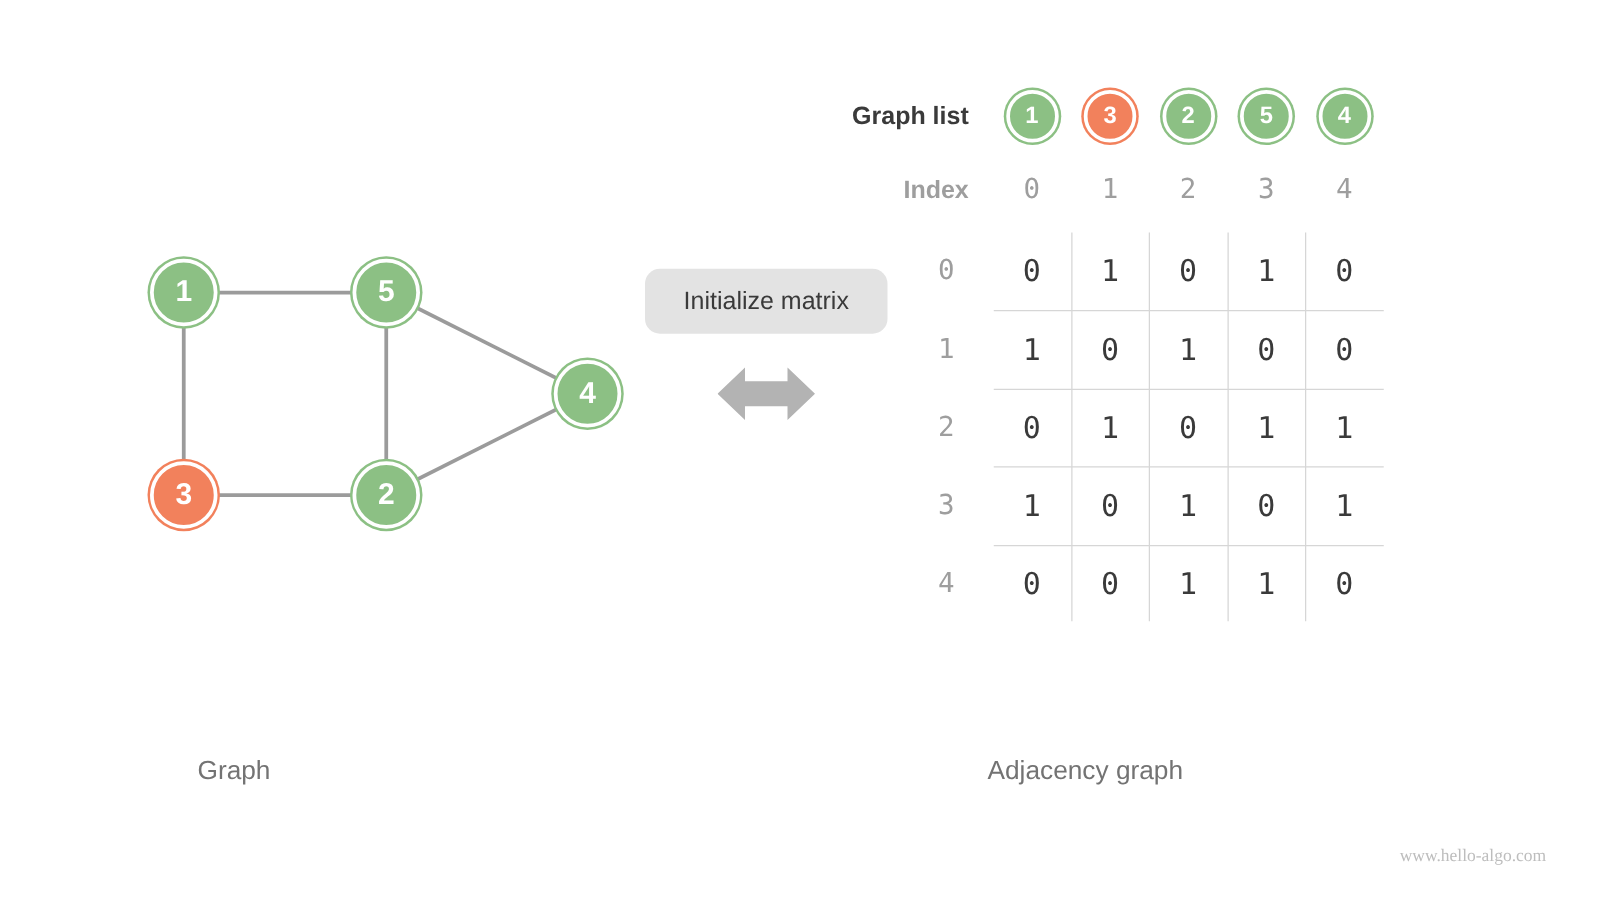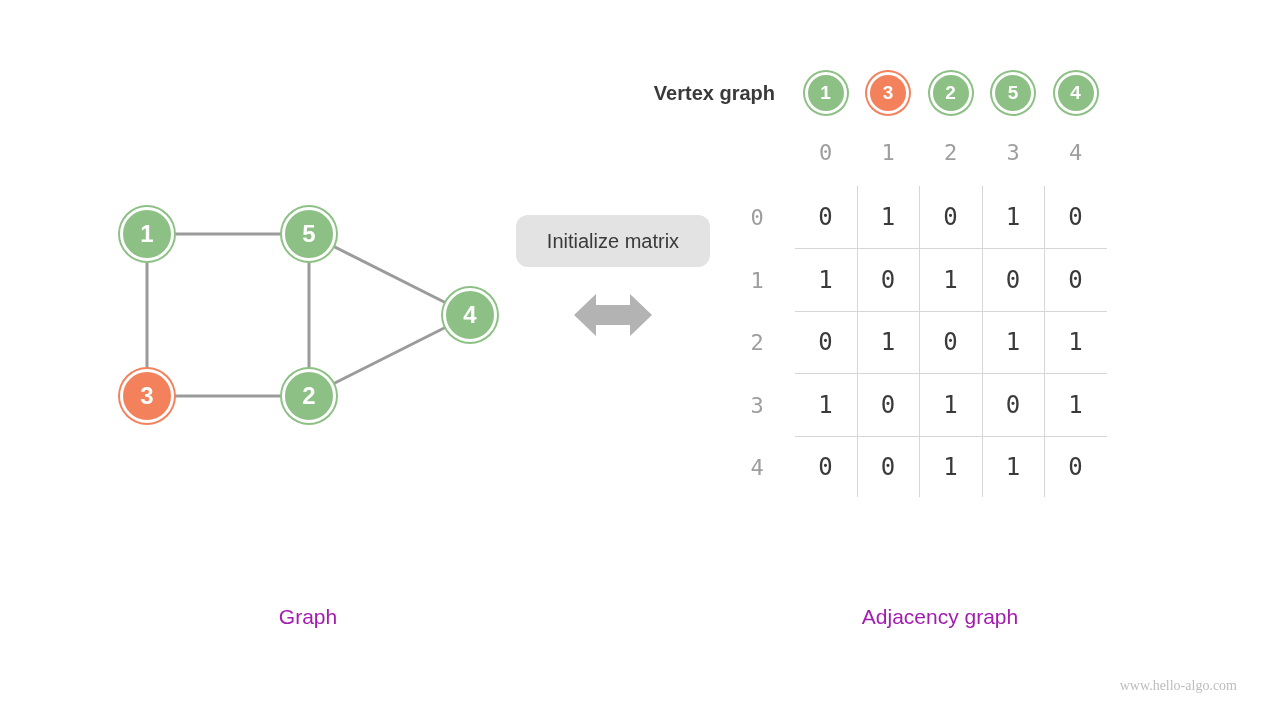--- a/index.html
+++ b/index.html
@@ -41,21 +41,21 @@
     font-size:22px;color:#9e9e9e;
   }
   .cell{
     position:absolute;width:50px;text-align:center;transform:translate(-50%,-50%);
     font-family:"DejaVu Sans Mono","Liberation Mono",monospace;
     font-size:24px;color:#3a3a3a;
   }
   .gridline{position:absolute;background:#d6d6d6;}
 
   .caption{
-    position:absolute;font-size:21px;color:#a21caf;text-align:center;width:300px;
+    position:absolute;font-size:21px;color:#737373;text-align:left;width:300px;
     transform:translateX(-50%);
   }
 
   .step-btn{
     position:absolute;left:36px;top:643px;width:146px;height:48px;
     background:#fbfbfb;border:2px solid #b6b6b6;border-radius:10px;
     font-family:"DejaVu Sans Mono","Liberation Mono",monospace;
     font-size:22px;font-weight:bold;color:#8d8d8d;word-spacing:8px;
     display:flex;align-items:center;justify-content:center;cursor:pointer;
   }
@@ -96,39 +96,40 @@
       <div class="gnode" style="left: 309px; top: 396px; background: rgb(140, 192, 132); box-shadow: rgb(140, 192, 132) 0px 0px 0px 2px;">
         <span>2</span>
       </div>
     </div>
 
   <div class="pill">Initialize matrix</div>
   <svg class="abs" style="left:574px;top:292px;" width="78" height="46">
     <polygon points="0,23 22,2 22,13 56,13 56,2 78,23 56,44 56,33 22,33 22,44" fill="#b3b3b3"></polygon>
   </svg>
 
-  <div class="panel-label" style="left:575px;top:82px;color:#3a3a3a;">Vertex graph</div>
+  <div class="panel-label" style="left:575px;top:82px;color:#3a3a3a;">Graph list</div>
   <div id="vertex-list">
       <div class="vnode" style="left: 825.5px; top: 93px; background: rgb(140, 192, 132); box-shadow: rgb(140, 192, 132) 0px 0px 0px 2px;">
         <span>1</span>
       </div>
       <div class="vnode" style="left: 888px; top: 93px; background: rgb(242, 129, 92); box-shadow: rgb(242, 129, 92) 0px 0px 0px 2px;">
         <span>3</span>
       </div>
       <div class="vnode" style="left: 950.5px; top: 93px; background: rgb(140, 192, 132); box-shadow: rgb(140, 192, 132) 0px 0px 0px 2px;">
         <span>2</span>
       </div>
       <div class="vnode" style="left: 1013px; top: 93px; background: rgb(140, 192, 132); box-shadow: rgb(140, 192, 132) 0px 0px 0px 2px;">
         <span>5</span>
       </div>
       <div class="vnode" style="left: 1075.5px; top: 93px; background: rgb(140, 192, 132); box-shadow: rgb(140, 192, 132) 0px 0px 0px 2px;">
         <span>4</span>
       </div>
     </div>
 
+  <div class="panel-label" style="left:575px;top:141px;color:#9e9e9e;">Index</div>
   <div id="index-row">
       <div class="idx-digit" style="left: 825.5px; top: 152px;">0</div>
       <div class="idx-digit" style="left: 888px; top: 152px;">1</div>
       <div class="idx-digit" style="left: 950.5px; top: 152px;">2</div>
       <div class="idx-digit" style="left: 1013px; top: 152px;">3</div>
       <div class="idx-digit" style="left: 1075.5px; top: 152px;">4</div>
     </div>
 
   <div id="row-labels">
       <div class="row-label" style="left: 757px; top: 217px;">0</div>

